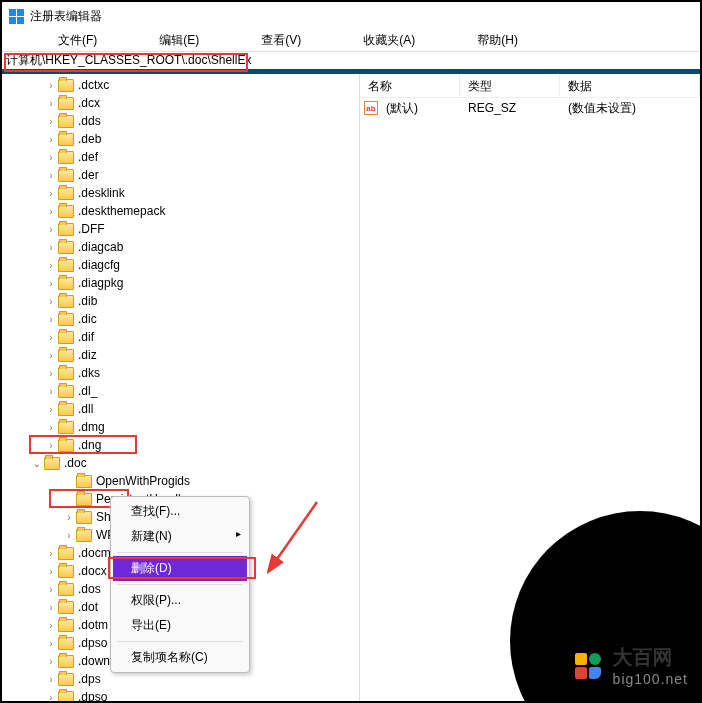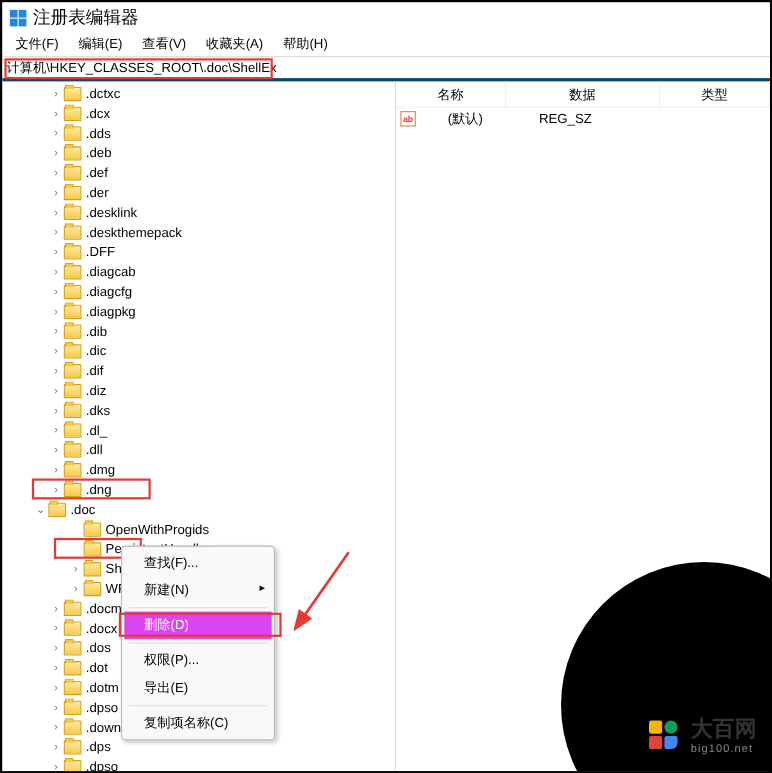--- a/index.html
+++ b/index.html
@@ -1,61 +1,61 @@
 <!DOCTYPE html>
 <html><head>
 <meta charset="utf-8">
 <style>
 * { margin: 0; padding: 0; box-sizing: border-box; font-family: "Microsoft YaHei", "Segoe UI", sans-serif; font-size: 12px; }
 body { background: #fff; width: 702px; height: 703px; position: relative; overflow: hidden; border: 2px solid #000; }
 .titlebar { height: 28px; display: flex; align-items: center; padding: 0 6px; gap: 6px; }
 .titlebar-icon { width: 16px; height: 16px; display: flex; flex-wrap: wrap; }
 .titlebar-icon span { width: 7px; height: 7px; background: #1e88e5; margin: 0.5px; }
-.titlebar-title { font-size: 16px; }
+.titlebar-title { font-size: 12px; }
 .menubar { height: 22px; display: flex; align-items: center; padding: 0 4px; gap: 2px; border-bottom: 1px solid #ddd; }
-.menubar-item { padding: 2px 8px; cursor: default; }
-.addressbar { height: 22px; display: flex; align-items: center; padding: 0 4px; border-bottom: 3px solid #0c4a6e; position: relative; }
+.menubar-item { padding: 2px 8px; cursor: default; margin-left: 44px; }
+.addressbar { height: 22px; display: flex; align-items: center; padding: 0 4px; border-bottom: 5px solid #0c4a6e; position: relative; }
 .addressbar-highlight { position: absolute; left: 2px; top: 1px; width: 244px; height: 19px; border: 2px solid #e53935; pointer-events: none; }
 .content { display: flex; height: calc(100% - 72px); }
 .tree-panel { width: 358px; border-right: 1px solid #ddd; overflow: hidden; position: relative; }
 .tree { padding-top: 2px; }
 .tree-item { display: flex; align-items: center; height: 18px; cursor: default; user-select: none; }
 .expander { width: 14px; height: 14px; display: flex; align-items: center; justify-content: center; font-size: 10px; color: #777; cursor: pointer; }
 .folder-icon { width: 16px; height: 13px; background: linear-gradient(#ffe9a2, #f7c948); border: 1px solid #d4a017; border-radius: 1px 1px 0 0; margin-right: 4px; position: relative; }
 .folder-icon::before { content: ''; position: absolute; top: -3px; left: 0; width: 6px; height: 3px; background: #f7c948; border: 1px solid #d4a017; border-bottom: none; border-radius: 1px 1px 0 0; }
 .tree-label { white-space: nowrap; text-align: right; }
 .tree-highlight-doc { position: absolute; left: 27px; top: 361px; width: 108px; height: 19px; border: 2px solid #e53935; pointer-events: none; z-index: 5; }
 .tree-highlight-shellex { position: absolute; left: 47px; top: 415px; width: 80px; height: 19px; border: 2px solid #e53935; pointer-events: none; z-index: 5; }
-.list-panel { flex: 1; position: relative; text-align: center; }
+.list-panel { flex: 1; position: relative; }
 .list-header { display: flex; height: 24px; border-bottom: 1px solid #eee; }
 .list-header-col { padding: 4px 8px; border-right: 1px solid #eee; }
 .col-name { width: 100px; }
 .col-type { width: 100px; }
 .col-data { flex: 1; }
 .list-row { display: flex; align-items: center; height: 20px; padding-left: 4px; }
 .reg-icon { width: 14px; height: 14px; background: #fff; border: 1px solid #f08030; position: relative; margin-right: 4px; display: flex; align-items: center; justify-content: center; }
 .reg-icon span { font-size: 8px; color: #e53935; font-weight: bold; }
 .list-cell { padding: 0 4px; }
 .context-menu { position: absolute; left: 108px; top: 494px; width: 140px; background: #f9f9f9; border: 1px solid #bbb; box-shadow: 2px 2px 4px rgba(0,0,0,0.2); z-index: 20; padding: 2px; border-radius: 4px; }
 .context-item { padding: 4px 18px; cursor: default; position: relative; }
-.context-item.selected { background: #d946ef; color: #fff; }
+.context-item.selected { background: #6d28d9; color: #fff; }
 .context-item.has-sub::after { content: '▸'; position: absolute; right: 6px; font-size: 10px; }
 .context-sep { height: 1px; background: #ddd; margin: 3px 4px; }
 .ctx-highlight { position: absolute; left: 106px; top: 555px; width: 148px; height: 22px; border: 2px solid #e53935; pointer-events: none; z-index: 25; }
 .arrow-svg { position: absolute; left: 265px; top: 490px; z-index: 30; pointer-events: none; }
 .watermark { position: absolute; right: -70px; bottom: -70px; width: 260px; height: 260px; background: #000; border-radius: 50%; z-index: 2; }
 .watermark-inner { position: absolute; right: 12px; bottom: 14px; z-index: 3; display: flex; align-items: center; gap: 12px; margin-top: 16px; }
 .logo-blocks { display: grid; grid-template-columns: 12px 12px; grid-template-rows: 12px 12px; gap: 2px; }
 .lb1 { background: #f4b400; border-radius: 2px; }
 .lb2 { background: #0f9d58; border-radius: 50%; }
 .lb3 { background: #db4437; border-radius: 2px; }
 .lb4 { background: #4285f4; border-radius: 2px 2px 6px 2px; }
 .logo-text { display: flex; flex-direction: column; }
 .logo-text-main { font-size: 20px; font-weight: bold; color: #333; }
-.logo-text-sub { font-size: 10px; color: #888; letter-spacing: 1px; }
+.logo-text-sub { font-size: 14px; color: #888; letter-spacing: 1px; text-align: center; }
 </style>
 </head>
 <body>
 
 <div class="titlebar">
   <div class="titlebar-icon">
       <span></span>
       <span></span>
       <span></span>
       <span></span>
@@ -254,29 +254,30 @@
           <span class="folder-icon"></span>
           <span class="tree-label">.dpso</span>
         </div>
       </div>
     <div class="tree-highlight-doc"></div>
     <div class="tree-highlight-shellex"></div>
   </div>
   <div class="list-panel">
     <div class="list-header">
       <div class="list-header-col col-name">名称</div>
+      <div class="list-header-col col-type">类型</div>
       <div class="list-header-col col-data">数据</div>
-      <div class="list-header-col col-type">类型</div>
     </div>
     <div class="list-row">
       <div class="reg-icon">
           <span>ab</span>
         </div>
       <div class="list-cell col-name" style="width:82px">(默认)</div>
       <div class="list-cell col-type" style="width:100px">REG_SZ</div>
+      <div class="list-cell col-data">(数值未设置)</div>
     </div>
   </div>
 </div>
 
 <div class="context-menu">
   <div class="context-item">查找(F)...</div>
   <div class="context-item has-sub">新建(N)</div>
   <div class="context-sep"></div>
   <div class="context-item selected">删除(D)</div>
   <div class="context-sep"></div>

